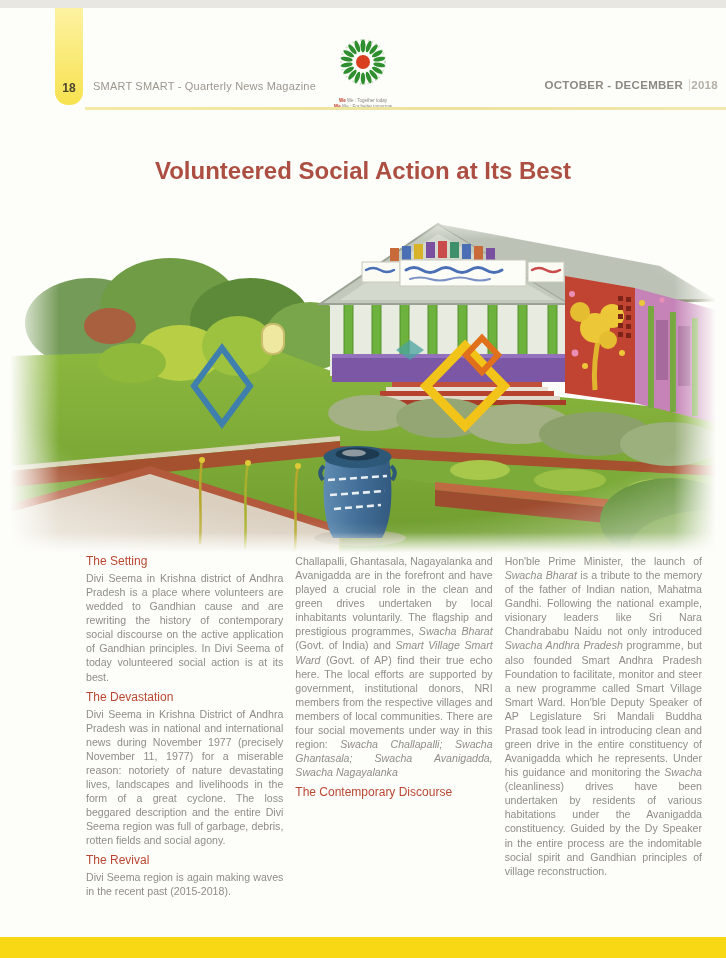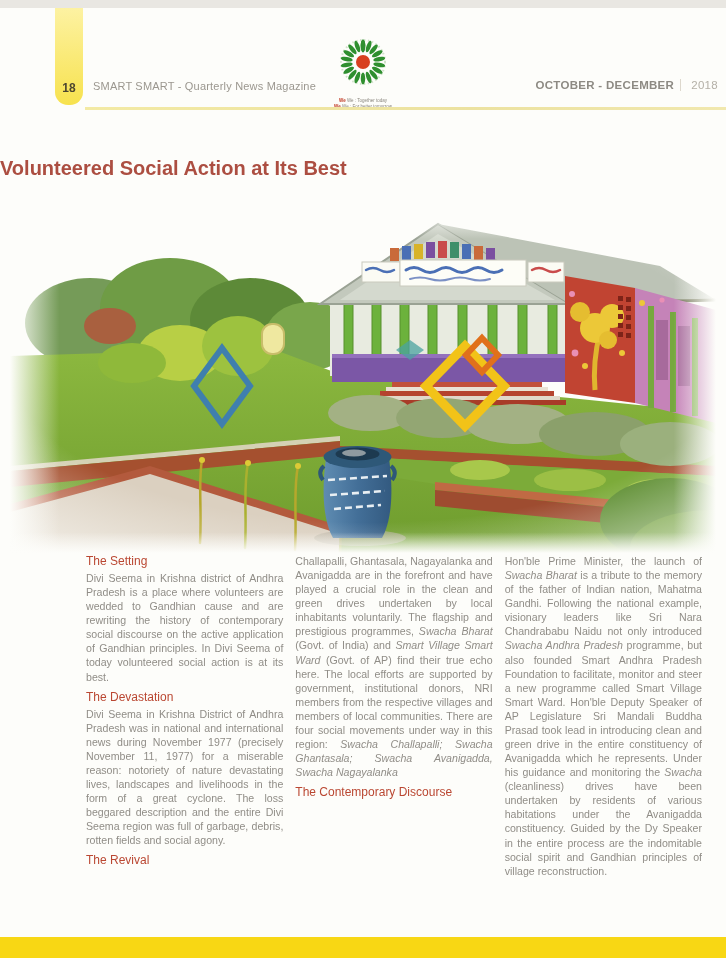--- a/index.html
+++ b/index.html
@@ -12,31 +12,31 @@
   .ribbon{
     position:absolute;left:55px;top:0;width:28px;height:97px;
     background:linear-gradient(#fdf2a2,#f7e24e);
     border-radius:0 0 13px 13px;
     display:flex;align-items:flex-end;justify-content:center;
     box-sizing:border-box;padding-bottom:10px;
     color:#4c4530;font-weight:bold;font-size:12px;
   }
   .mag-name{position:absolute;left:93px;top:72px;font-size:11px;color:#9b978f;letter-spacing:.2px;}
   .issue{position:absolute;right:8px;top:71px;font-size:11.5px;color:#8d8a83;font-weight:bold;letter-spacing:.3px;}
-  .issue .year{color:#b4b0a7;font-weight:normal;border-left:1px solid #ddd8cd;padding-left:10px;margin-left:6px;}
+  .issue .year{color:#b4b0a7;font-weight:bold;border-left:1px solid #ddd8cd;padding-left:1px;margin-left:6px;}
   .logo{position:absolute;left:50%;top:28px;transform:translateX(-50%);text-align:center;line-height:1.15;}
   .logo .cap{font-size:4.5px;color:#8a867e;white-space:nowrap;}
   .logo .cap b{color:#c23b25;font-weight:bold;}
   .header-rule{position:absolute;left:85px;right:0;top:99px;height:3px;
     background:linear-gradient(90deg,#f3eaa4,#ece2a0 60%,#f1e8ae);}
   
   .title{position:absolute;top:110px;left:0;width:100%;text-align:center;
     font-size:30px;font-weight:400;color:#b7b1a7;letter-spacing:.5px;}
-  .subtitle{position:absolute;top:149px;left:0;width:100%;
-    font-size:20px;font-weight:bold;color:#ac4e41;}
+  .subtitle{position:absolute;top:149px;left:0;width:100%;text-align:center;
+    font-size:24px;font-weight:bold;color:#ac4e41;}
   
   .photo-wrap{position:absolute;left:10px;top:200px;width:706px;height:345px;}
   .photo-wrap svg{display:block;}
   .vignette{position:absolute;inset:0;pointer-events:none;
     background:
       linear-gradient(to bottom,#fdfdfa 0%,rgba(253,253,250,0) 9%),
       linear-gradient(to top,#fdfdfa 0%,rgba(253,253,250,0) 6%),
       linear-gradient(to right,#fdfdfa 0%,rgba(253,253,250,0) 7%),
       linear-gradient(to left,#fdfdfa 0%,rgba(253,253,250,0) 6%),
       radial-gradient(ellipse 92% 82% at 51% 46%,rgba(253,253,250,0) 55%,rgba(253,253,250,.62) 82%,#fdfdfa 99%);
@@ -288,20 +288,21 @@
     <div class="vignette"></div>
   </div>
 
   <div class="article">
     <div class="col">
         <h3>The Setting</h3>
         <p><span>Divi Seema in Krishna district of Andhra Pradesh is a place where volunteers are wedded to Gandhian cause and are rewriting the history of contemporary social discourse on the active application of Gandhian principles. In Divi Seema of today volunteered social action is at its best.</span></p>
         <h3>The Devastation</h3>
         <p><span>Divi Seema in Krishna District of Andhra Pradesh was in national and international news during November 1977 (precisely November 11, 1977) for a miserable reason: notoriety of nature devastating lives, landscapes and livelihoods in the form of a great cyclone. The loss beggared description and the entire Divi Seema region was full of garbage, debris, rotten fields and social agony.</span></p>
         <h3>The Revival</h3>
+        <p><span>Divi Seema region is again making waves in the recent past (2015-2018).</span></p>
       </div>
     <div class="col">
         <p><span>Challapalli, Ghantasala, Nagayalanka and Avanigadda are in the forefront and have played a crucial role in the clean and green drives undertaken by local inhabitants voluntarily. The flagship and prestigious programmes, </span><i>Swacha Bharat</i><span> (Govt. of India) and </span><i>Smart Village Smart Ward</i><span> (Govt. of AP) find their true echo here. The local efforts are supported by government, institutional donors, NRI members from the respective villages and members of local communities. There are four social movements under way in this region: </span><i>Swacha Challapalli; Swacha Ghantasala; Swacha Avanigadda, Swacha Nagayalanka</i><span></span></p>
         <h3>The Contemporary Discourse</h3>
       </div>
     <div class="col">
         <p><span>Hon'ble Prime Minister, the launch of </span><i>Swacha Bharat</i><span> is a tribute to the memory of the father of Indian nation, Mahatma Gandhi. Following the national example, visionary leaders like Sri Nara Chandrababu Naidu not only introduced </span><i>Swacha Andhra Pradesh</i><span> programme, but also founded Smart Andhra Pradesh Foundation to facilitate, monitor and steer a new programme called Smart Village Smart Ward. Hon'ble Deputy Speaker of AP Legislature Sri Mandali Buddha Prasad took lead in introducing clean and green drive in the entire constituency of Avanigadda which he represents. Under his guidance and monitoring the </span><i>Swacha</i><span> (cleanliness) drives have been undertaken by residents of various habitations under the Avanigadda constituency. Guided by the Dy Speaker in the entire process are the indomitable social spirit and Gandhian principles of village reconstruction.</span></p>
       </div>
   </div>
 

